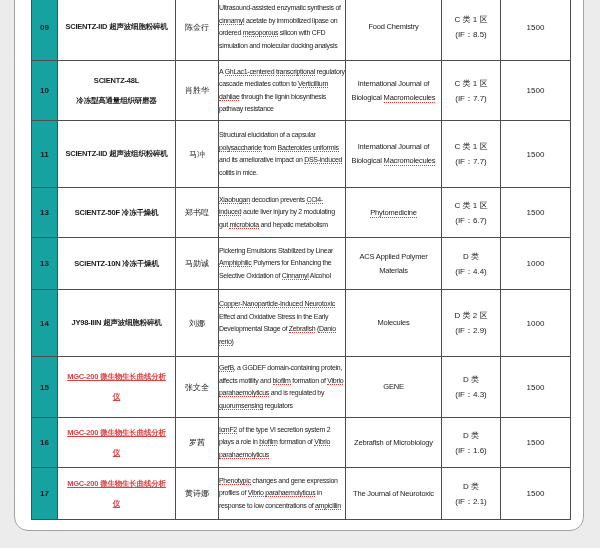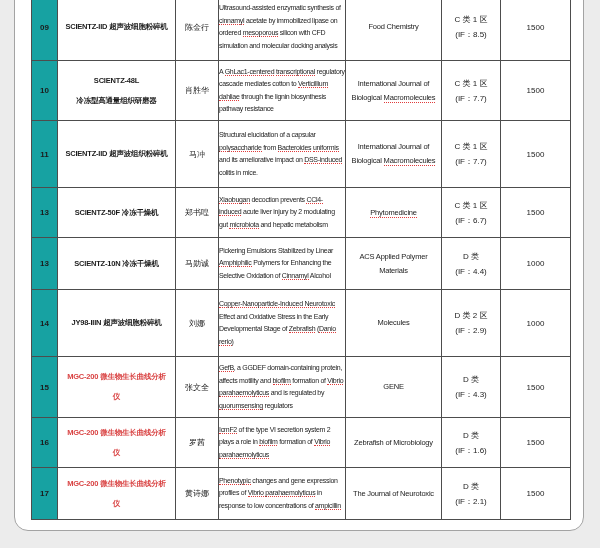--- a/index.html
+++ b/index.html
@@ -26,21 +26,21 @@
   tr.h52{height:52px} tr.h61{height:61px}
   td.num{
     background:#17a2a2;color:#ffffff;text-align:center;
     font-size:8px;font-weight:bold;border-color:#2f3b3b;
   }
   td.inst{
     font-weight:bold;font-size:7.5px;text-align:center;
     white-space:pre-line;line-height:20px;letter-spacing:-0.2px;
     padding:0 2px;color:#222;
   }
-  td.inst.red{color:#d94343;}
+  td.inst.red{color:#d94343;text-decoration:underline;}
   td.person{font-size:8px;text-align:center;color:#222;}
   td.title{
     font-size:7px;line-height:12.5px;text-align:left;
     padding:2px 4px 2px 6px;letter-spacing:-0.3px;color:#141414;
   }
   td.journal{
     font-size:7.5px;text-align:center;line-height:14px;
     letter-spacing:-0.2px;padding:0 2px;color:#141414;
   }
   td.grade{font-size:8px;text-align:center;line-height:15px;color:#141414;}

